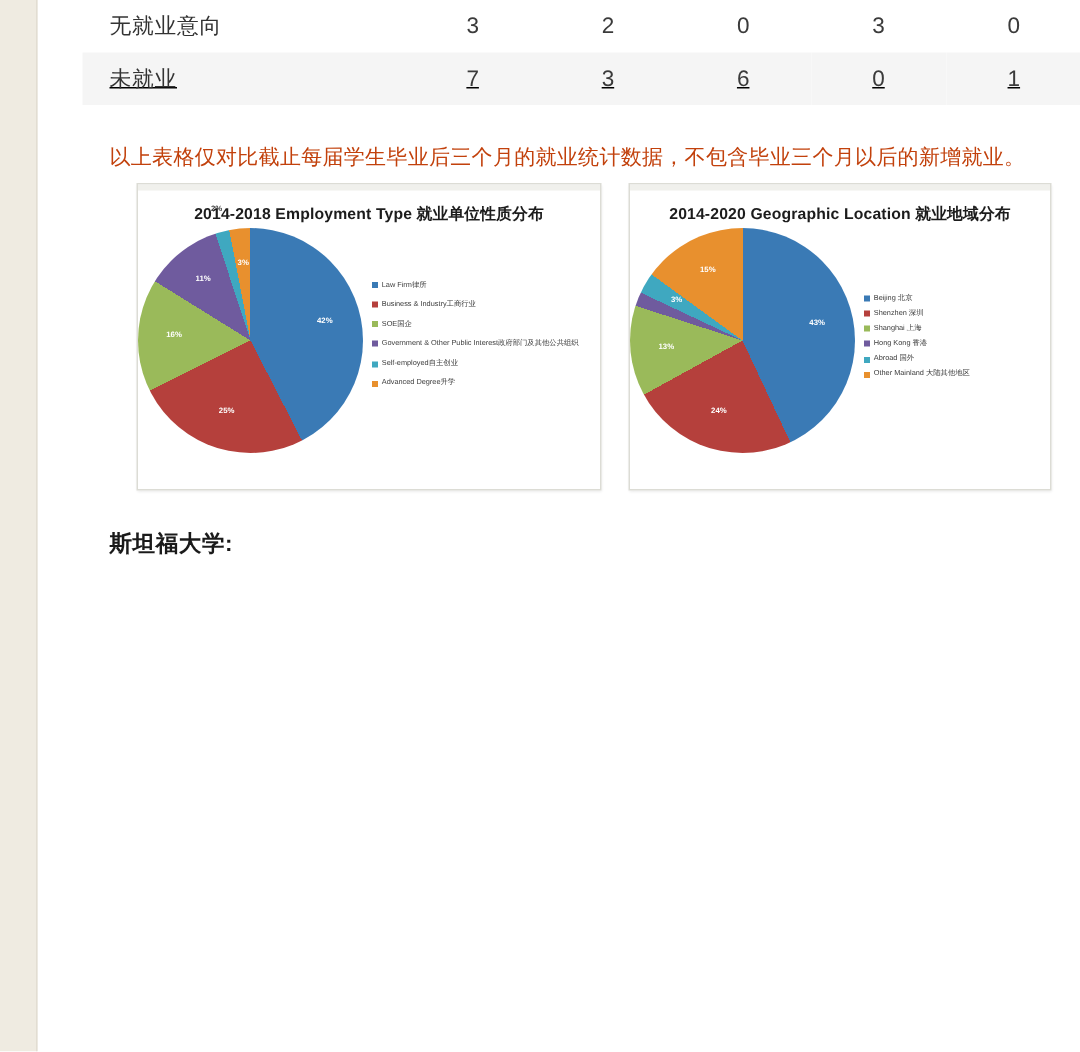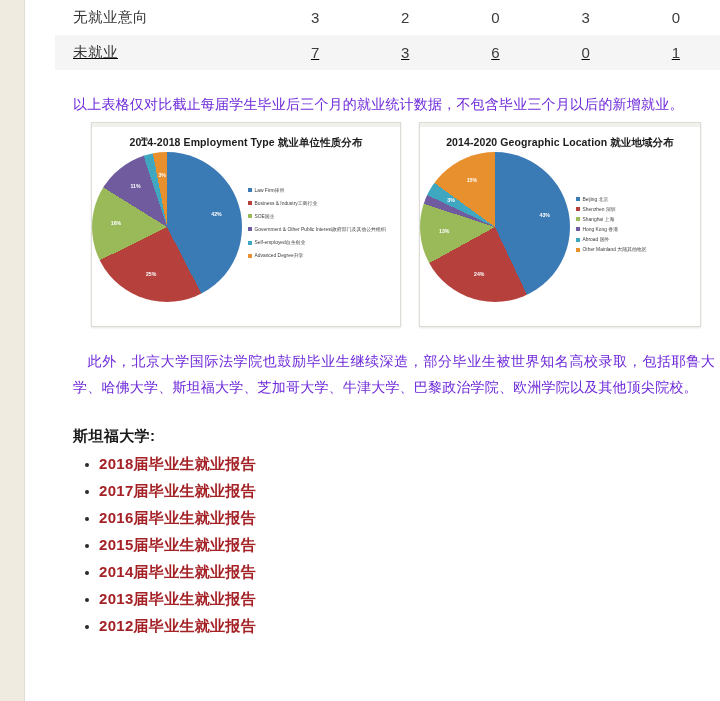--- a/index.html
+++ b/index.html
@@ -56,21 +56,21 @@
   table.stats td.num {
     text-align: center;
     font-size: 15px;
     color: #3b3b3b;
   }
 
   
   .para {
     font-size: 14px;
     line-height: 1.85;
-    color: #6d28d9;
+    color: #c2410c;
     margin: 22px 0 0 0;
     padding: 0 6px 0 18px;
     text-align: justify;
     letter-spacing: 0.2px;
   }
   .para.indent { text-indent: 0; }
 
   
   h3.section-title {
     font-size: 16px;
@@ -301,27 +301,17 @@
               <div class="legend-item">
                 <span class="swatch" style="background: rgb(232, 144, 46);"></span>
                 <span class="legend-text">Other Mainland 大陆其他地区</span>
               </div>
             </div>
         </div>
       </div>
 
     </div>
 
-    <p class="para indent">　此外，北京大学国际法学院也鼓励毕业生继续深造，部分毕业生被世界知名高校录取，包括耶鲁大学、哈佛大学、斯坦福大学、芝加哥大学、牛津大学、巴黎政治学院、欧洲学院以及其他顶尖院校。</p>
 
     <h3 class="links-title">斯坦福大学:</h3>
-    <ul class="links" id="links-list">
-        <li><a href="#">2018届毕业生就业报告</a></li>
-        <li><a href="#">2017届毕业生就业报告</a></li>
-        <li><a href="#">2016届毕业生就业报告</a></li>
-        <li><a href="#">2015届毕业生就业报告</a></li>
-        <li><a href="#">2014届毕业生就业报告</a></li>
-        <li><a href="#">2013届毕业生就业报告</a></li>
-        <li><a href="#">2012届毕业生就业报告</a></li>
-      </ul>
 
   </div>
 </div>
 
 </body></html>

